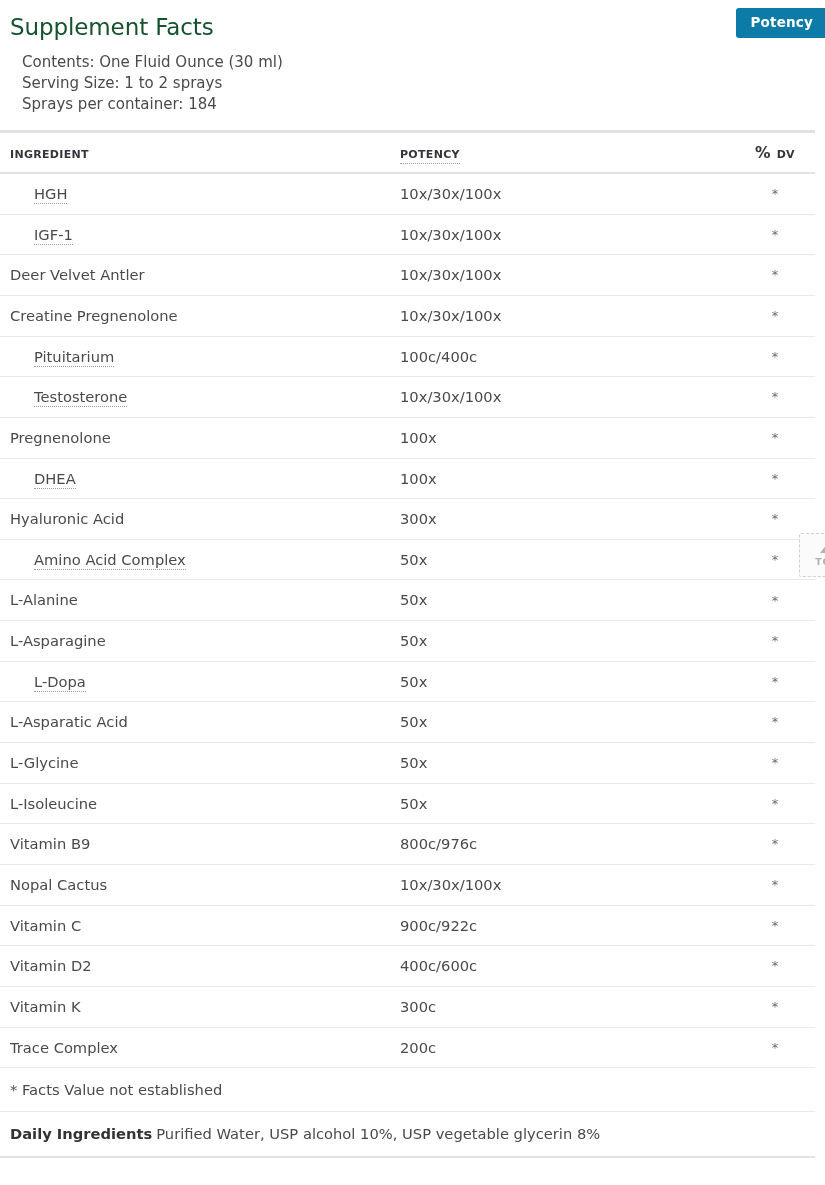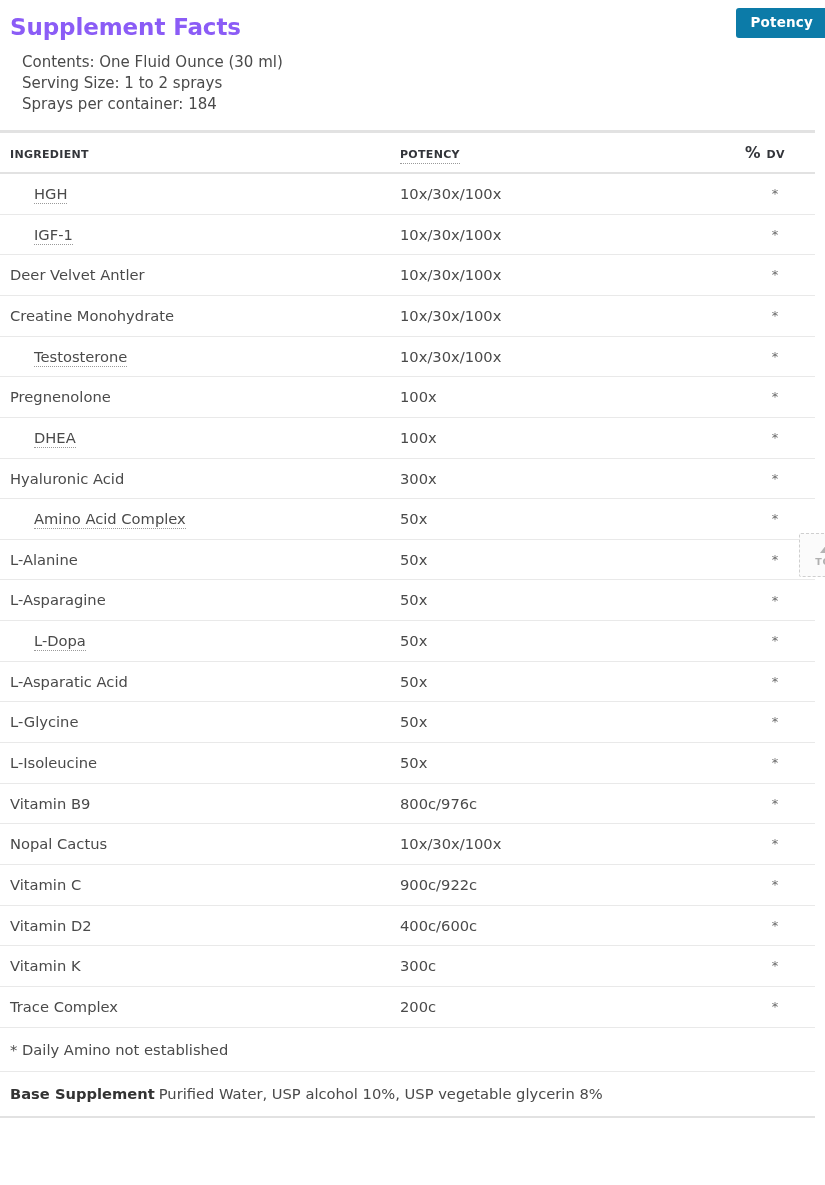--- a/index.html
+++ b/index.html
@@ -34,22 +34,22 @@
     line-height: 1;
     z-index: 20;
   }
 
   
   .facts-header {
     padding: 14px 10px 0 10px;
   }
   .facts-title {
     font-size: 23px;
-    font-weight: bold;
-    color: #8b5cf6;
+    font-weight: normal;
+    color: #14532d;
     margin: 0 0 9px 0;
     line-height: 1.15;
     letter-spacing: -0.1px;
   }
   .facts-meta {
     font-size: 15px;
     color: #4a4a4a;
     line-height: 1.37;
     margin: 12px;
   }
@@ -70,21 +70,21 @@
     color: #33353a;
     text-align: left;
     padding: 11px 10px 10px 10px;
     font-variant: small-caps;
     text-transform: lowercase;
     letter-spacing: 0.3px;
     vertical-align: middle;
   }
   .facts-table thead th.col-ingredient { width: 390px; }
   .facts-table thead th.col-potency    { width: 345px; }
-  .facts-table thead th.col-dv         { width: 80px; }
+  .facts-table thead th.col-dv         { width: 80px; text-align: center; }
 
   .facts-table tbody td {
     border-bottom: 1px solid #e9e9e9;
     font-size: 14.7px;
     color: #4a4a4a;
     padding: 11px 10px 11px 10px;
     height: 40px;
     vertical-align: middle;
     line-height: 1.2;
   }
@@ -198,22 +198,27 @@
         <td class="cell-ingredient"><span class="glossary">IGF-1</span></td>
         <td class="cell-potency">10x/30x/100x</td>
         <td class="cell-dv">*</td>
       </tr>
       <tr class="facts-row">
         <td class="cell-ingredient"><span>Deer Velvet Antler</span></td>
         <td class="cell-potency">10x/30x/100x</td>
         <td class="cell-dv">*</td>
       </tr>
       <tr class="facts-row">
-        <td class="cell-ingredient"><span>Creatine Monohydrate</span></td>
-        <td class="cell-potency">10x/30x/100x</td>
+        <td class="cell-ingredient"><span>Creatine Pregnenolone</span></td>
+        <td class="cell-potency">10x/30x/100x</td>
+        <td class="cell-dv">*</td>
+      </tr>
+      <tr class="facts-row">
+        <td class="cell-ingredient"><span class="glossary">Pituitarium</span></td>
+        <td class="cell-potency">100c/400c</td>
         <td class="cell-dv">*</td>
       </tr>
       <tr class="facts-row">
         <td class="cell-ingredient"><span class="glossary">Testosterone</span></td>
         <td class="cell-potency">10x/30x/100x</td>
         <td class="cell-dv">*</td>
       </tr>
       <tr class="facts-row">
         <td class="cell-ingredient"><span>Pregnenolone</span></td>
         <td class="cell-potency">100x</td>
@@ -290,25 +295,25 @@
         <td class="cell-dv">*</td>
       </tr>
       <tr class="facts-row">
         <td class="cell-ingredient"><span>Trace Complex</span></td>
         <td class="cell-potency">200c</td>
         <td class="cell-dv">*</td>
       </tr>
     </tbody>
   <tfoot>
     <tr class="footnote-row">
-      <td colspan="3">* Daily Amino not established</td>
+      <td colspan="3">* Facts Value not established</td>
     </tr>
     <tr class="base-row">
       <td colspan="3">
-        <span class="base-label">Base Supplement</span><span>Purified Water, USP alcohol 10%, USP vegetable glycerin 8%</span>
+        <span class="base-label">Daily Ingredients</span><span>Purified Water, USP alcohol 10%, USP vegetable glycerin 8%</span>
       </td>
     </tr>
   </tfoot>
 </table>
 
 <div class="back-to-top">
   <span class="arrow-up"></span>
   <span class="top-label">TOP</span>
 </div>
 

